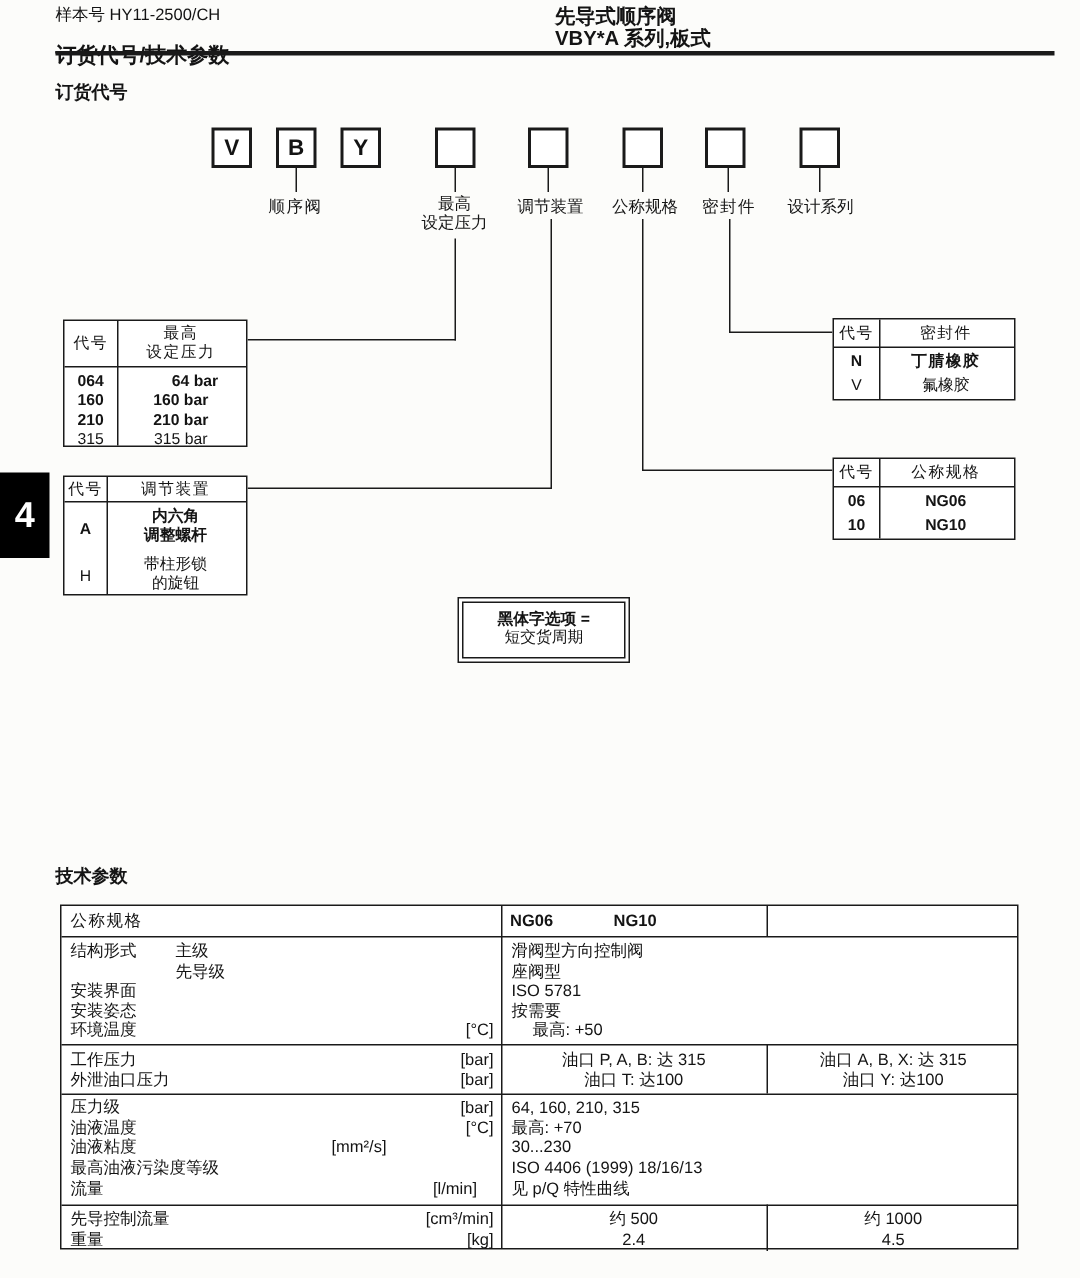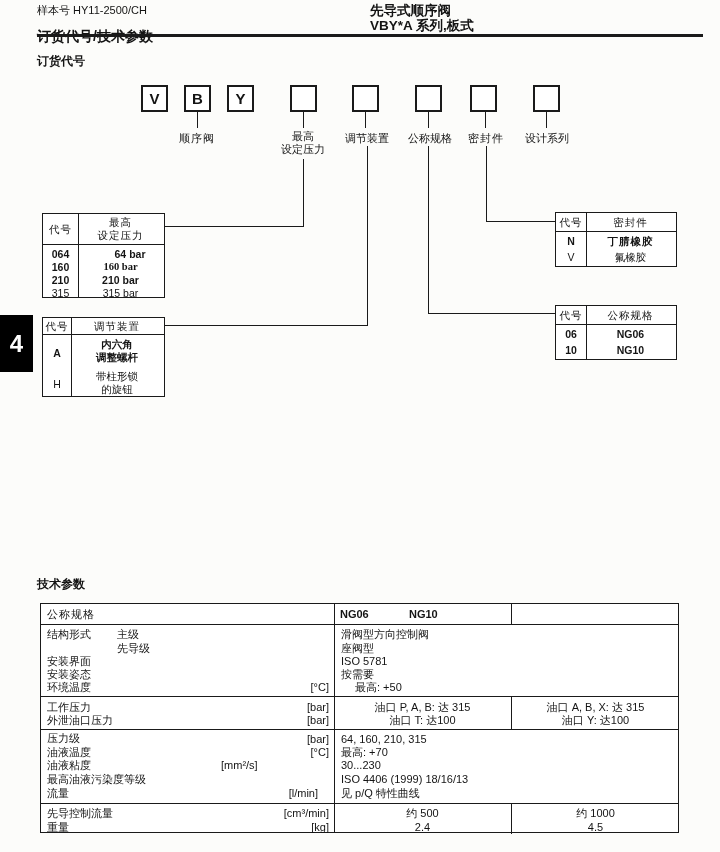--- a/index.html
+++ b/index.html
@@ -87,21 +87,21 @@
 
   <div class="tbl" style="left:42px; top:213px; width:123px; height:85px;">
     <div class="vline" style="left:35px; top:0; width:1px; height:100%;"></div>
     <div class="hline" style="left:0; top:30px; width:100%; height:1px;"></div>
     <div class="cell ts cc ls1" style="left:0; top:9px; width:35px;">代号</div>
     <div class="cell ts cc ls1" style="left:35px; top:2px; width:85px;">最高</div>
     <div class="cell ts cc ls1" style="left:35px; top:15px; width:85px;">设定压力</div>
     <div class="cell ts cc b" style="left:0; top:34px; width:35px;">064</div>
     <div class="cell ts cc b" style="left:35px; top:34px; width:104px;">64 bar</div>
     <div class="cell ts cc b" style="left:0; top:47px; width:35px;">160</div>
-    <div class="cell ts cc b" style="left:35px; top:47px; width:85px;font-family:Liberation Serif, serif;">160 bar</div>
+    <div class="cell ts cc b" style="left:35px; top:47px; width:85px;">160 bar</div>
     <div class="cell ts cc b" style="left:0; top:60px; width:35px;">210</div>
     <div class="cell ts cc b" style="left:35px; top:60px; width:85px;">210 bar</div>
     <div class="cell ts cc" style="left:0; top:73px; width:35px;">315</div>
     <div class="cell ts cc" style="left:35px; top:73px; width:85px;">315 bar</div>
   </div>
 
   <div class="tbl" style="left:42px; top:317px; width:123px; height:80px;">
     <div class="vline" style="left:28px; top:0; width:1px; height:100%;"></div>
     <div class="hline" style="left:0; top:16px; width:100%; height:1px;"></div>
     <div class="cell ts cc ls1" style="left:0; top:2px; width:28px;">代号</div>
@@ -129,20 +129,26 @@
     <div class="vline" style="left:30px; top:0; width:1px; height:100%;"></div>
     <div class="hline" style="left:0; top:18px; width:100%; height:1px;"></div>
     <div class="cell ts cc ls1" style="left:0; top:3px; width:30px;">代号</div>
     <div class="cell ts cc ls1" style="left:30px; top:3px; width:89px;">公称规格</div>
     <div class="cell ts cc b" style="left:0; top:22px; width:30px;">06</div>
     <div class="cell ts cc b" style="left:30px; top:22px; width:89px;">NG06</div>
     <div class="cell ts cc b" style="left:0; top:38px; width:30px;">10</div>
     <div class="cell ts cc b" style="left:30px; top:38px; width:89px;">NG10</div>
   </div>
 
+  <div class="notebox-outer" style="left:305px; top:398px; width:113px; height:42px;">
+    <div class="notebox-inner">
+      <div class="ts b" style="margin-top:5px;">黑体字选项 =</div>
+      <div class="ts">短交货周期</div>
+    </div>
+  </div>
 
   <div class="abs t b" style="left:37px; top:578px; font-size:12px;">技术参数</div>
 
   <div class="tbl" style="left:40px; top:603px; width:639px; height:230px; border-width:1.5px;">
 
     <div class="vline" style="left:293px; top:0; width:1px; height:100%;"></div>
     <div class="vline" style="left:470px; top:0; width:1px; height:20px;"></div>
     <div class="vline" style="left:470px; top:92px; width:1px; height:33px;"></div>
     <div class="vline" style="left:470px; top:199px; width:1px; height:31px;"></div>
 

